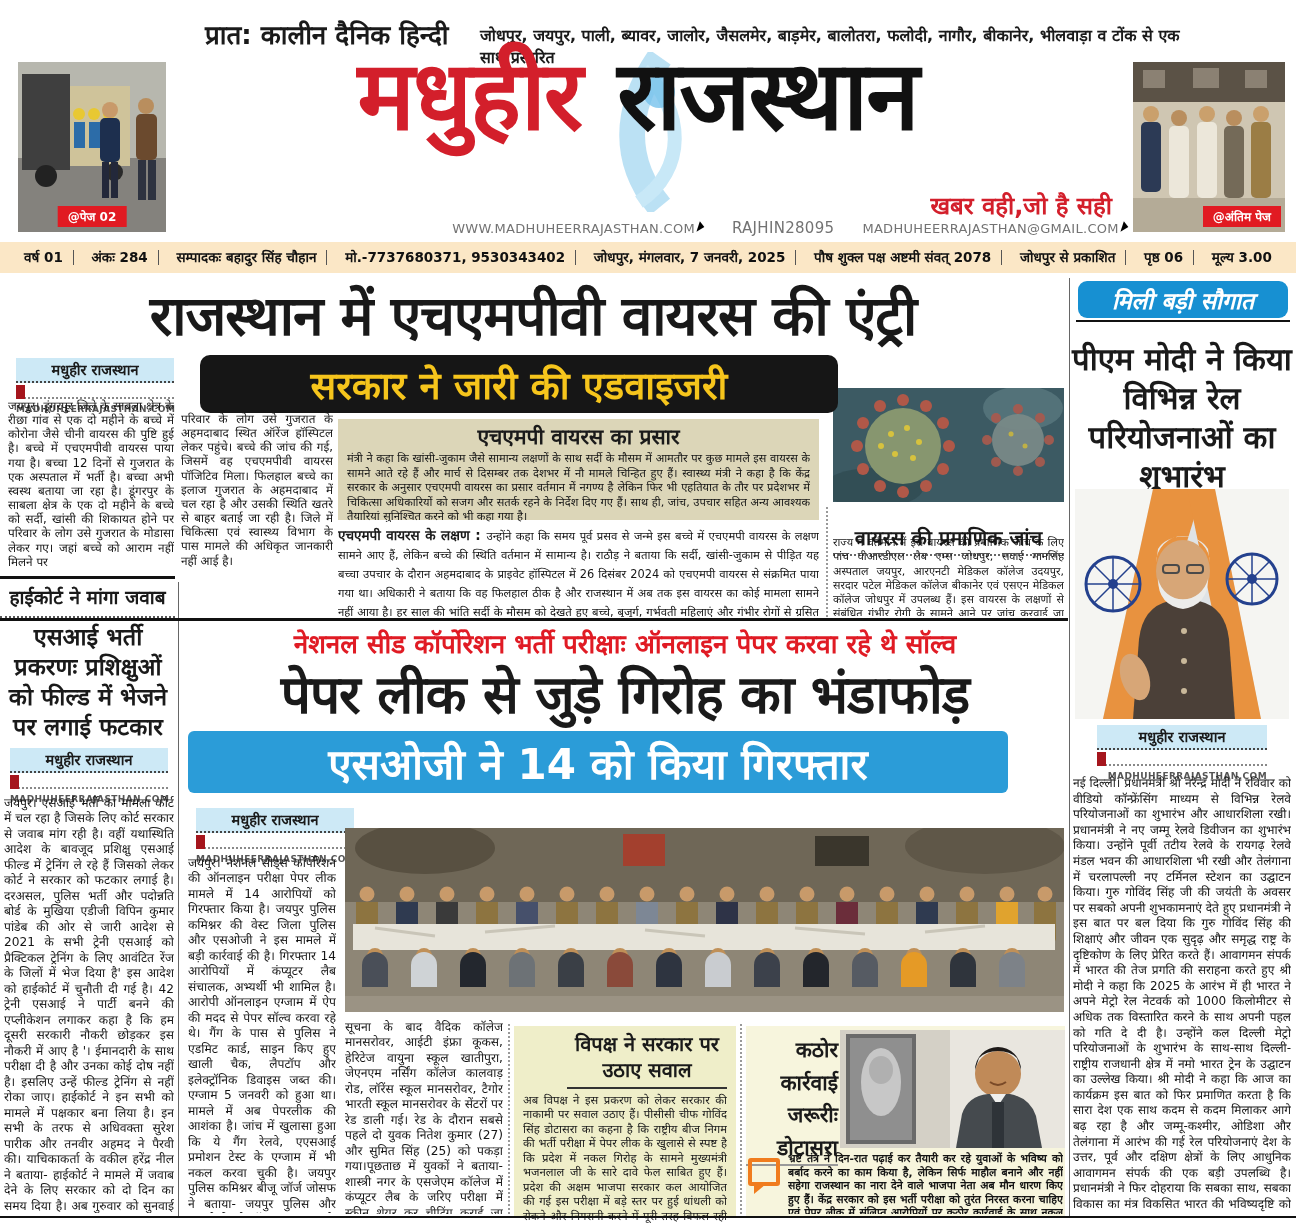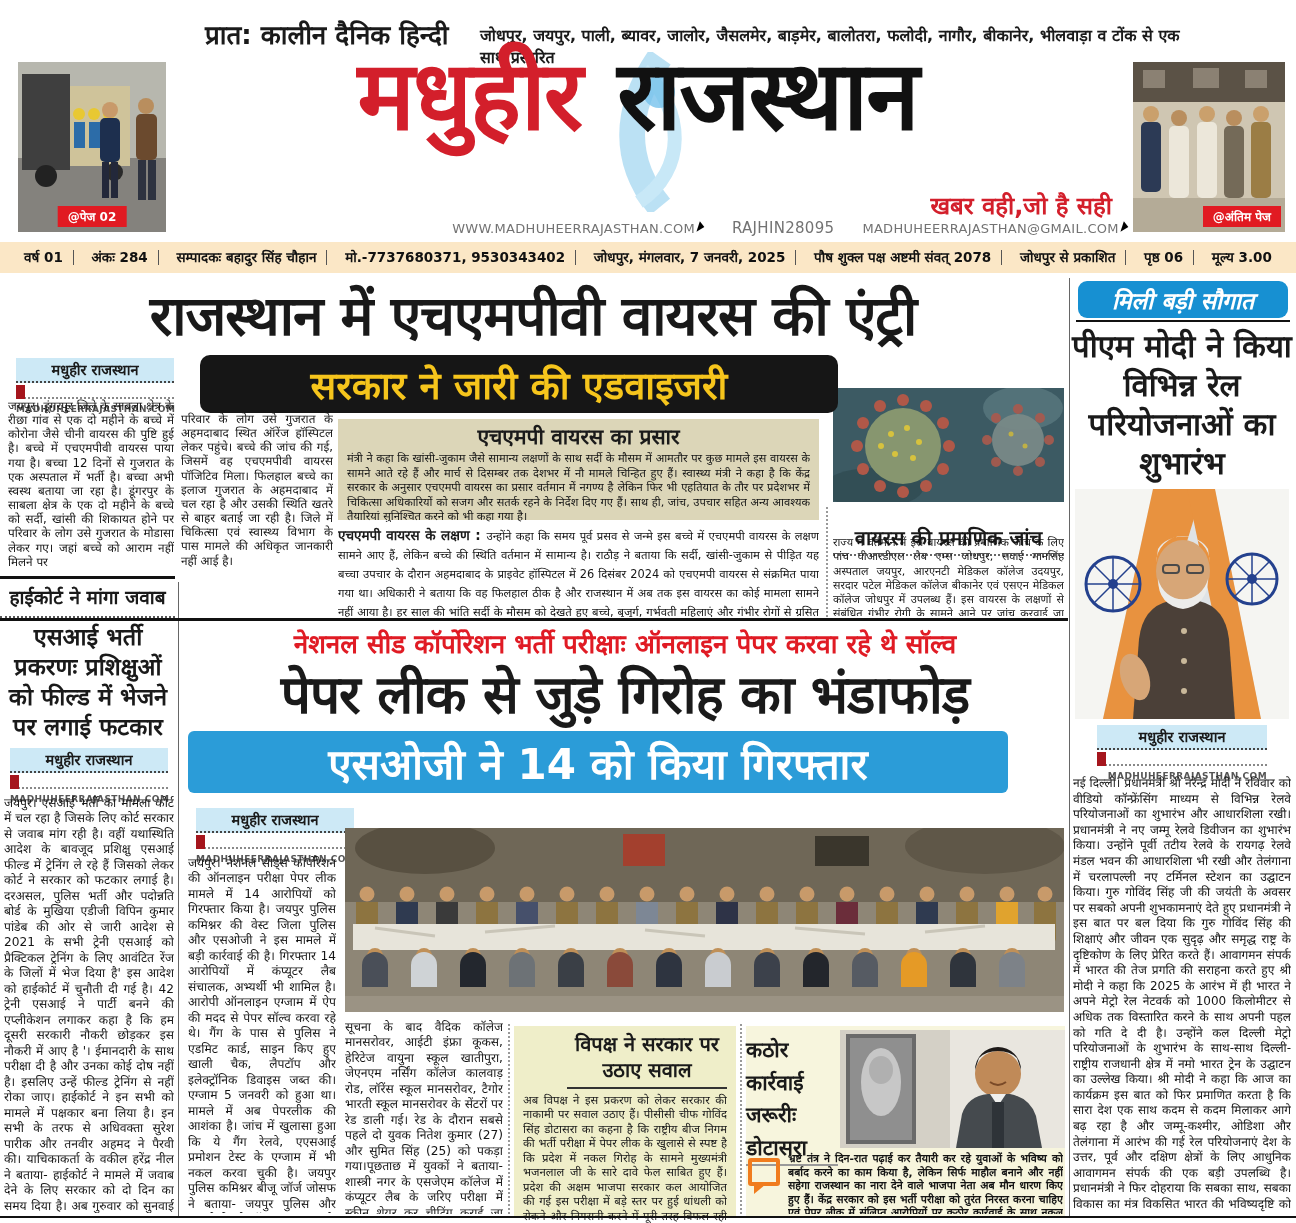--- a/index.html
+++ b/index.html
@@ -51,21 +51,21 @@
   .kicker-left{font-size:19px;font-weight:800;text-align:center;border-bottom:2px dotted #555;padding-bottom:6px;}
   .si-headline{font-size:23.5px;font-weight:800;line-height:1.28;text-align:center;}
   .pl-kicker{font-size:26px;font-weight:800;color:#e01b24;text-align:center;white-space:nowrap;}
   .pl-headline{font-size:53px;font-weight:800;letter-spacing:-1px;text-align:center;white-space:nowrap;}
   .sog-box{background:#2b9cd8;border-radius:6px;display:flex;align-items:center;justify-content:center;}
   .sog-text{color:#fff;font-size:42px;font-weight:800;white-space:nowrap;}
 
   .opp-box{background:#efeec9;box-sizing:border-box;padding:5px 9px;}
   .opp-title{font-size:20px;font-weight:800;text-align:center;line-height:1.3;border-bottom:2px solid #333;
              padding-bottom:4px;margin-bottom:4px;margin-left:44px;}
-  .dot-title{font-size:21px;font-weight:800;text-align:left;line-height:1.55;}
+  .dot-title{font-size:21px;font-weight:800;text-align:right;line-height:1.55;}
   .quote-icon{width:24px;height:20px;border:4px solid #f07c1e;border-radius:3px;position:relative;}
   .quote-icon::after{content:"";position:absolute;left:2px;bottom:-12px;width:0;height:0;
                      border-top:10px solid #f07c1e;border-right:12px solid transparent;}
   .quote-text{font-size:10.8px;line-height:1.26;font-weight:600;color:#151515;overflow:hidden;}
 
   .r-kicker{background:#1790d2;border-radius:9px;display:flex;align-items:center;justify-content:center;}
   .r-kicker-text{color:#fff;font-size:23px;font-weight:800;font-style:italic;white-space:nowrap;}
   .r-headline{font-size:31px;font-weight:800;line-height:1.26;text-align:center;}
 
   .vrule{background:#666;width:1px;}
@@ -359,21 +359,21 @@
     <div class="abs quote-text jt" style="left:42px;top:126px;width:275px;height:62px;">भ्रष्ट तंत्र ने दिन-रात पढ़ाई कर तैयारी कर रहे युवाओं के भविष्य को बर्बाद करने का काम किया है, लेकिन सिर्फ माहौल बनाने और नहीं सहेगा राजस्थान का नारा देने वाले भाजपा नेता अब मौन धारण किए हुए हैं। केंद्र सरकार को इस भर्ती परीक्षा को तुरंत निरस्त करना चाहिए एवं पेपर लीक में संलिप्त आरोपियों पर कठोर कार्रवाई के साथ नकल माफियाओं को भी पकड़ना चाहिए।</div>
   </div>
 
   <div class="abs vrule" style="left:1069px;top:278px;height:938px;"></div>
 
   <div class="abs r-kicker" style="left:1078px;top:281px;width:210px;height:37px;">
     <span class="r-kicker-text">मिली बड़ी सौगात</span>
   </div>
   <div class="abs hrule" style="left:1076px;top:320px;width:214px;height:2px;"></div>
 
-  <div class="abs r-headline" style="left:1072px;top:327px;width:220px;">पीएम मोदी ने किया विभिन्न रेल परियोजनाओं का शुभारंभ</div>
+  <div class="abs r-headline" style="left:1072px;top:340px;width:220px;">पीएम मोदी ने किया विभिन्न रेल परियोजनाओं का शुभारंभ</div>
 
   <div class="abs photo-frame" style="left:1075px;top:489px;width:214px;height:230px;">
     <svg width="214" height="230" viewBox="0 0 214 230">
       <rect width="214" height="230" fill="#dfe3e6"></rect>
       <polygon points="0,0 78,0 28,230 0,230" fill="#f5f5f2"></polygon>
       <polygon points="78,0 128,0 58,230 28,230" fill="#e8923f"></polygon>
       <polygon points="214,0 140,0 186,230 214,230" fill="#f5f5f2"></polygon>
       <polygon points="140,0 112,0 160,230 186,230" fill="#e8923f"></polygon>
       <circle cx="38" cy="95" r="27" fill="none" stroke="#24418e" stroke-width="3"></circle>
         <circle cx="38" cy="95" r="5" fill="#24418e"></circle>

